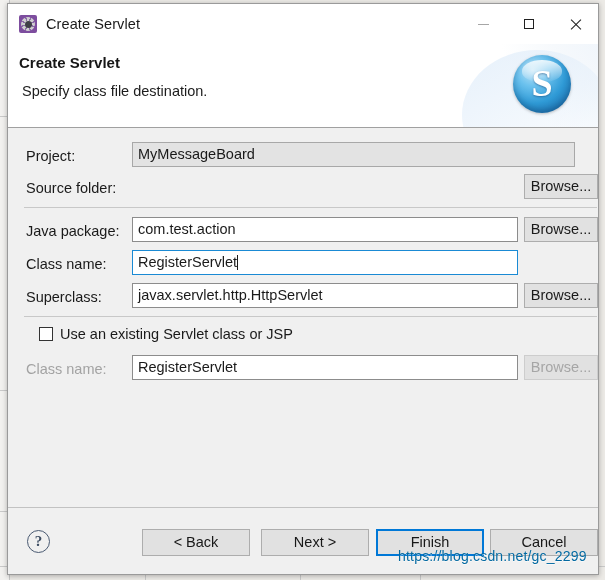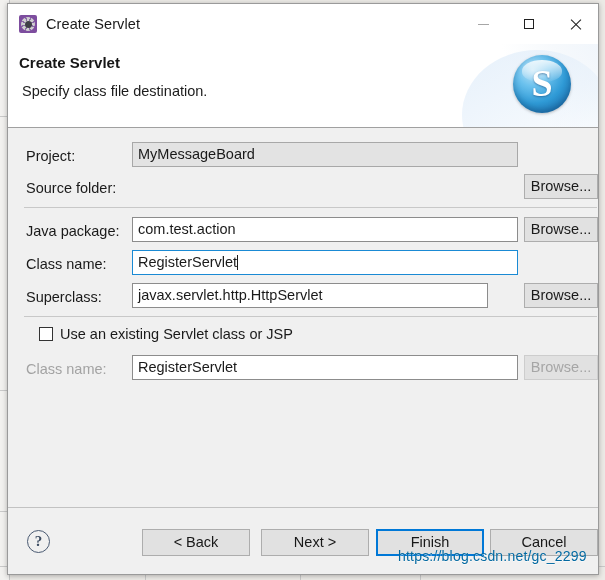--- a/index.html
+++ b/index.html
@@ -394,36 +394,36 @@
       <div id="header-logo">
         <span id="header-logo-s">S</span>
       </div>
       <div id="header-title">Create Servlet</div>
       <div id="header-desc">Specify class file destination.</div>
     </div>
 
     <div id="body">
 
       <div class="lbl" style="left:18px; top:20px;">Project:</div>
-      <div class="combo" style="left:124px; top:14px; width:386px;">MyMessageBoard</div>
+      <div class="combo" style="left:124px; top:14px; width:443px;">MyMessageBoard</div>
 
       <div class="lbl" style="left:18px; top:52px;">Source folder:</div>
       <div class="btn" style="left:516px; top:46px; width:74px;">Browse...</div>
 
       <div class="sep" style="top:79px;"></div>
 
       <div class="lbl" style="left:18px; top:95px;">Java package:</div>
       <div class="field" style="left:124px; top:89px; width:386px;">com.test.action</div>
       <div class="btn" style="left:516px; top:89px; width:74px;">Browse...</div>
 
       <div class="lbl" style="left:18px; top:128px;">Class name:</div>
       <div class="field focused" style="left:124px; top:122px; width:386px;"><span>RegisterServlet</span><span class="caret"></span></div>
 
       <div class="lbl" style="left:18px; top:161px;">Superclass:</div>
-      <div class="field" style="left:124px; top:155px; width:356px;">javax.servlet.http.HttpServlet</div>
+      <div class="field" style="left:124px; top:155px; width:386px;">javax.servlet.http.HttpServlet</div>
       <div class="btn" style="left:516px; top:155px; width:74px;">Browse...</div>
 
       <div class="sep" style="top:188px;"></div>
 
       <div class="cbrow" style="top:198px;margin-left:14px;">
         <div class="cbox"></div>
         <div class="cblabel">Use an existing Servlet class or JSP</div>
       </div>
 
       <div class="lbl disabled" style="left:18px; top:233px;">Class name:</div>

